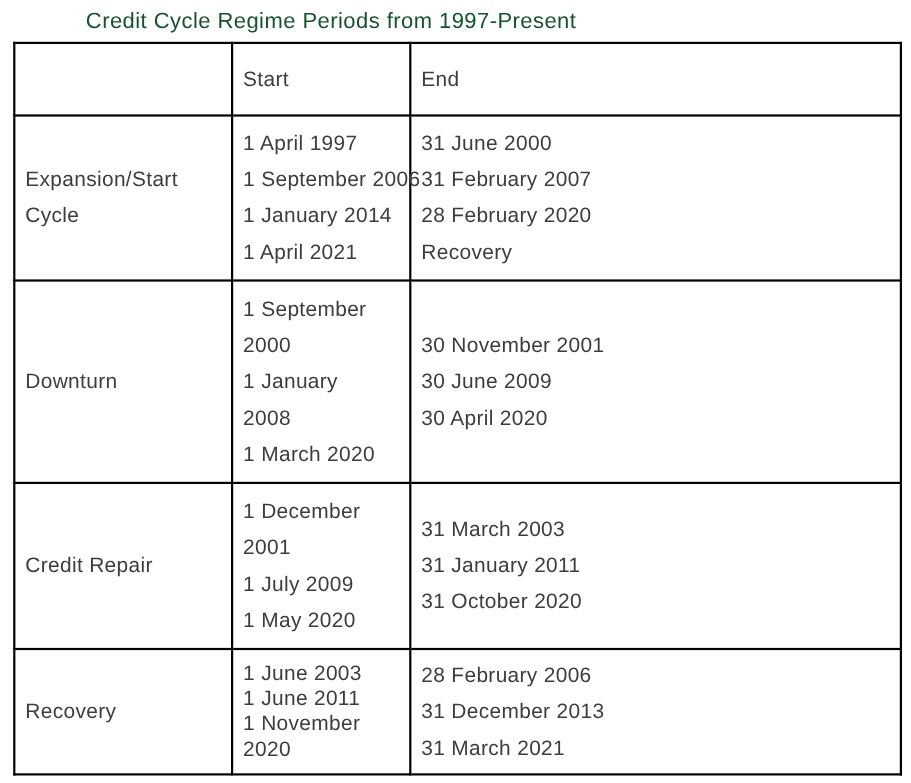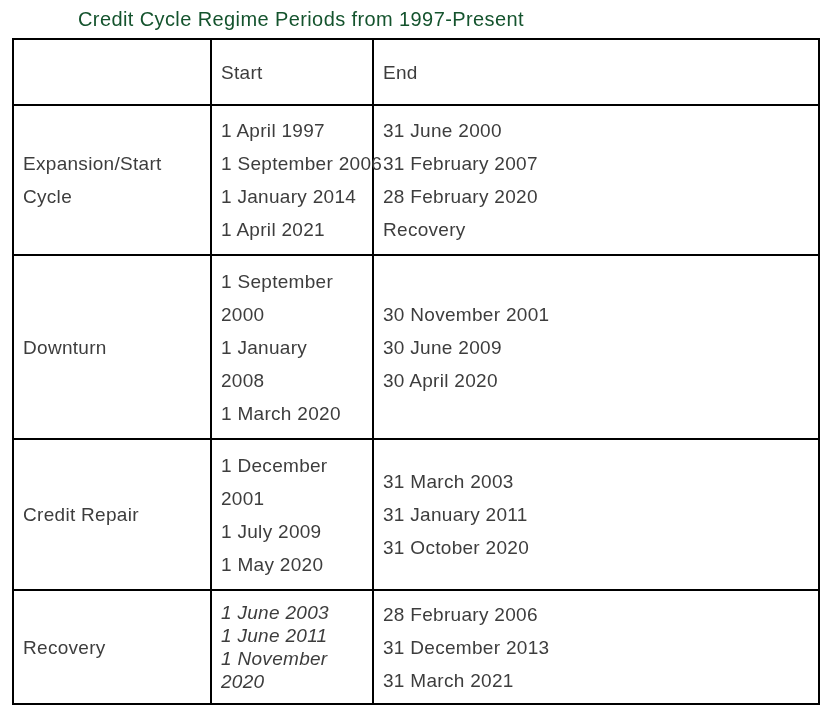--- a/index.html
+++ b/index.html
@@ -43,21 +43,20 @@
   .row-r1 { height: 184px; }
   .row-r2 { height: 151px; }
   .row-r3 { height: 114px; }
   .line {
     line-height: 33px;
     white-space: nowrap;
     overflow: visible;
   }
   .tight .line {
     line-height: 23px;
-    font-style: italic;
   }
 </style>
 </head>
 <body>
 
 <div class="title">Credit Cycle Regime Periods from 1997-Present</div>
 
 <table class="regimes">
   <colgroup>
     <col style="width:198px">

